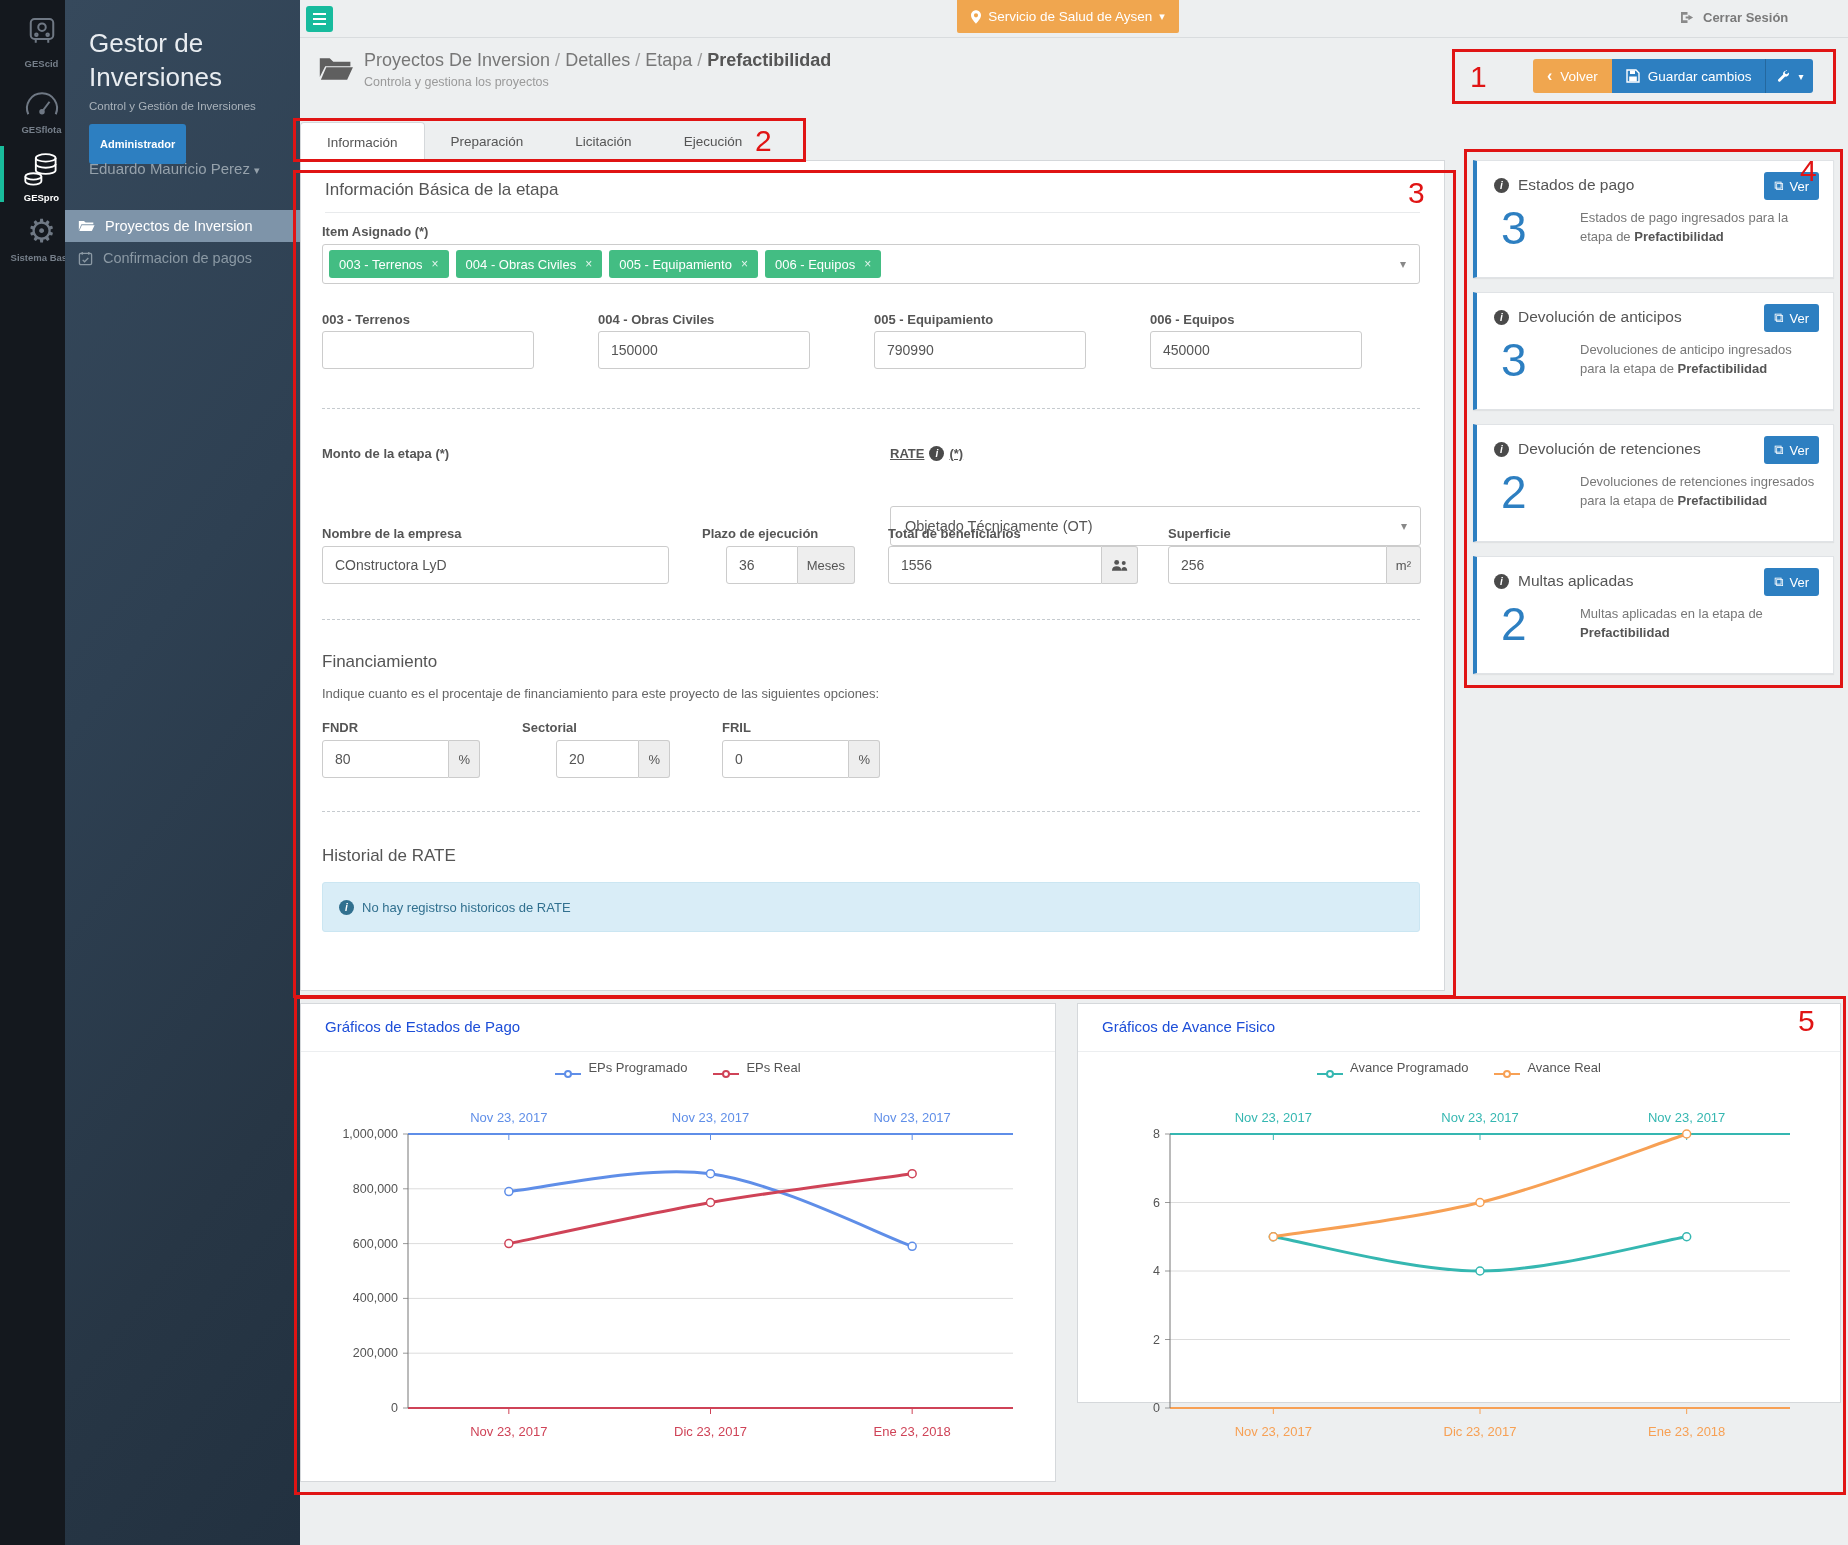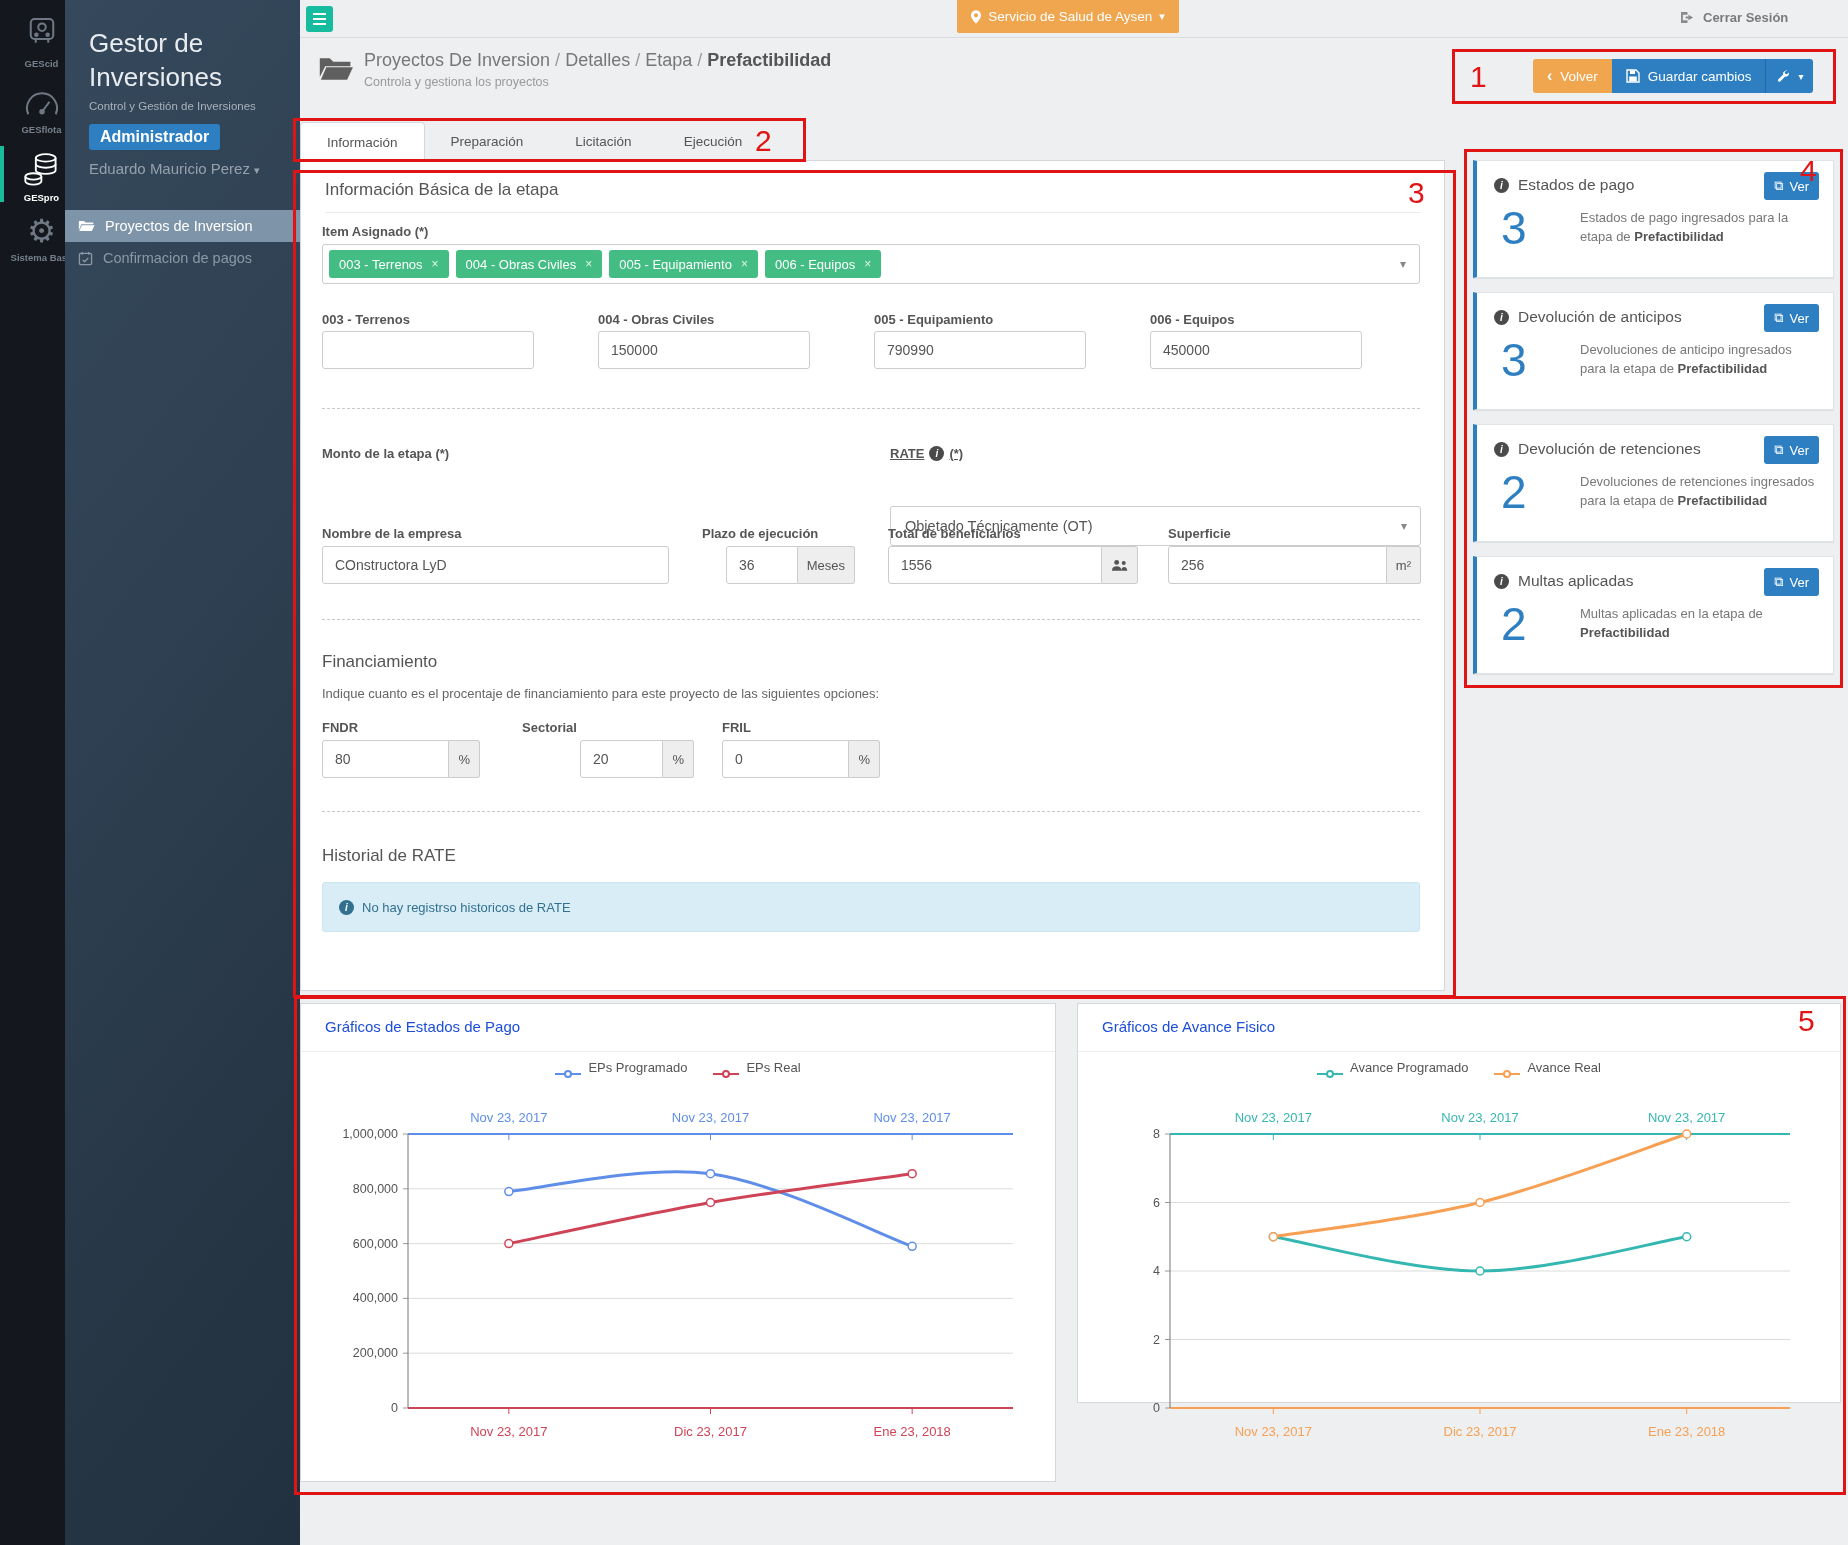--- a/index.html
+++ b/index.html
@@ -8,21 +8,21 @@
   
   .rail{left:0;top:0;width:65px;height:1545px;background:#14181e;}
   .rail-item{left:0;width:83px;text-align:center;color:#6f7884;cursor:pointer;}
   .rail-item .rlabel{font-size:9.5px;font-weight:bold;margin-top:4px;color:#767f8a;}
   .rail-item.active .rlabel{color:#fff;}
   .rail-bar{left:0;width:4px;background:#19bc9c;}
   
   .sidebar{left:65px;top:0;width:235px;height:1545px;background:linear-gradient(128deg,#36495c 0%,#2e4052 40%,#273645 75%,#223140 100%);}
   .brand{left:24px;top:26px;color:#e9edf1;font-size:26px;line-height:34px;}
   .tagline{left:24px;top:100px;font-size:11.5px;color:#a9b2ba;}
-  .badge-admin{left:24px;top:124px;background:#2d7fc1;color:#fff;font-size:16px;font-weight:bold;padding:4px 11px;border-radius:3px;}
+  .badge-admin{left:24px;top:124px;background:#2d7fc1;color:#fff;font-size:11px;font-weight:bold;padding:14px 11px;border-radius:3px;}
   .user{left:24px;top:160px;color:#95a1ab;font-size:15px;cursor:pointer;}
   .menu-item{left:0;width:235px;height:32px;display:flex;align-items:center;gap:10px;padding-left:13px;font-size:14.5px;color:#8b99a4;cursor:pointer;}
   .menu-item.active{background:#7e94a9;color:#fff;}
   
   .topbar{left:300px;top:0;width:1548px;height:38px;border-bottom:1px solid #d9dcde;}
   .burger{left:306px;top:6px;width:27px;height:26px;background:#17bb9d;border-radius:3px;cursor:pointer;display:flex;flex-direction:column;justify-content:center;align-items:center;gap:3px;}
   .burger span{display:block;width:13px;height:2px;background:#fff;}
   .loc-btn{left:957px;top:0;width:222px;height:33px;background:#f0a64f;color:#fff;font-size:13.5px;display:flex;align-items:center;justify-content:center;gap:7px;cursor:pointer;border-radius:0 0 2px 2px;}
   .logout{left:1680px;top:10px;color:#7a7a7a;font-size:13px;font-weight:bold;display:flex;align-items:center;gap:8px;cursor:pointer;}
   
@@ -313,21 +313,21 @@
   <div class="a dash" style="left:322px;top:619px;width:1098px;"></div>
 
   <div class="a sect" style="left:322px;top:652px;">Financiamiento</div>
   <div class="a" style="left:322px;top:686px;font-size:13px;color:#666;">Indique cuanto es el procentaje de financiamiento para este proyecto de las siguientes opciones:</div>
   <div class="a lbl" style="left:322px;top:720px;">FNDR</div>
   <div class="a igroup" style="left:322px;top:740px;width:158px;">
     <input class="inp" value="80" style="">
     <span class="addon">%</span>
   </div>
   <div class="a lbl" style="left:522px;top:720px;">Sectorial</div>
-  <div class="a igroup" style="left:536px;top:740px;width:158px;padding-left:44px;">
+  <div class="a igroup" style="left:512px;top:740px;width:158px;padding-left:44px;">
     <input class="inp" value="20" style="">
     <span class="addon">%</span>
   </div>
   <div class="a lbl" style="left:722px;top:720px;">FRIL</div>
   <div class="a igroup" style="left:722px;top:740px;width:158px;">
     <input class="inp" value="0" style="">
     <span class="addon">%</span>
   </div>
 
   <div class="a dash" style="left:322px;top:811px;width:1098px;"></div>

